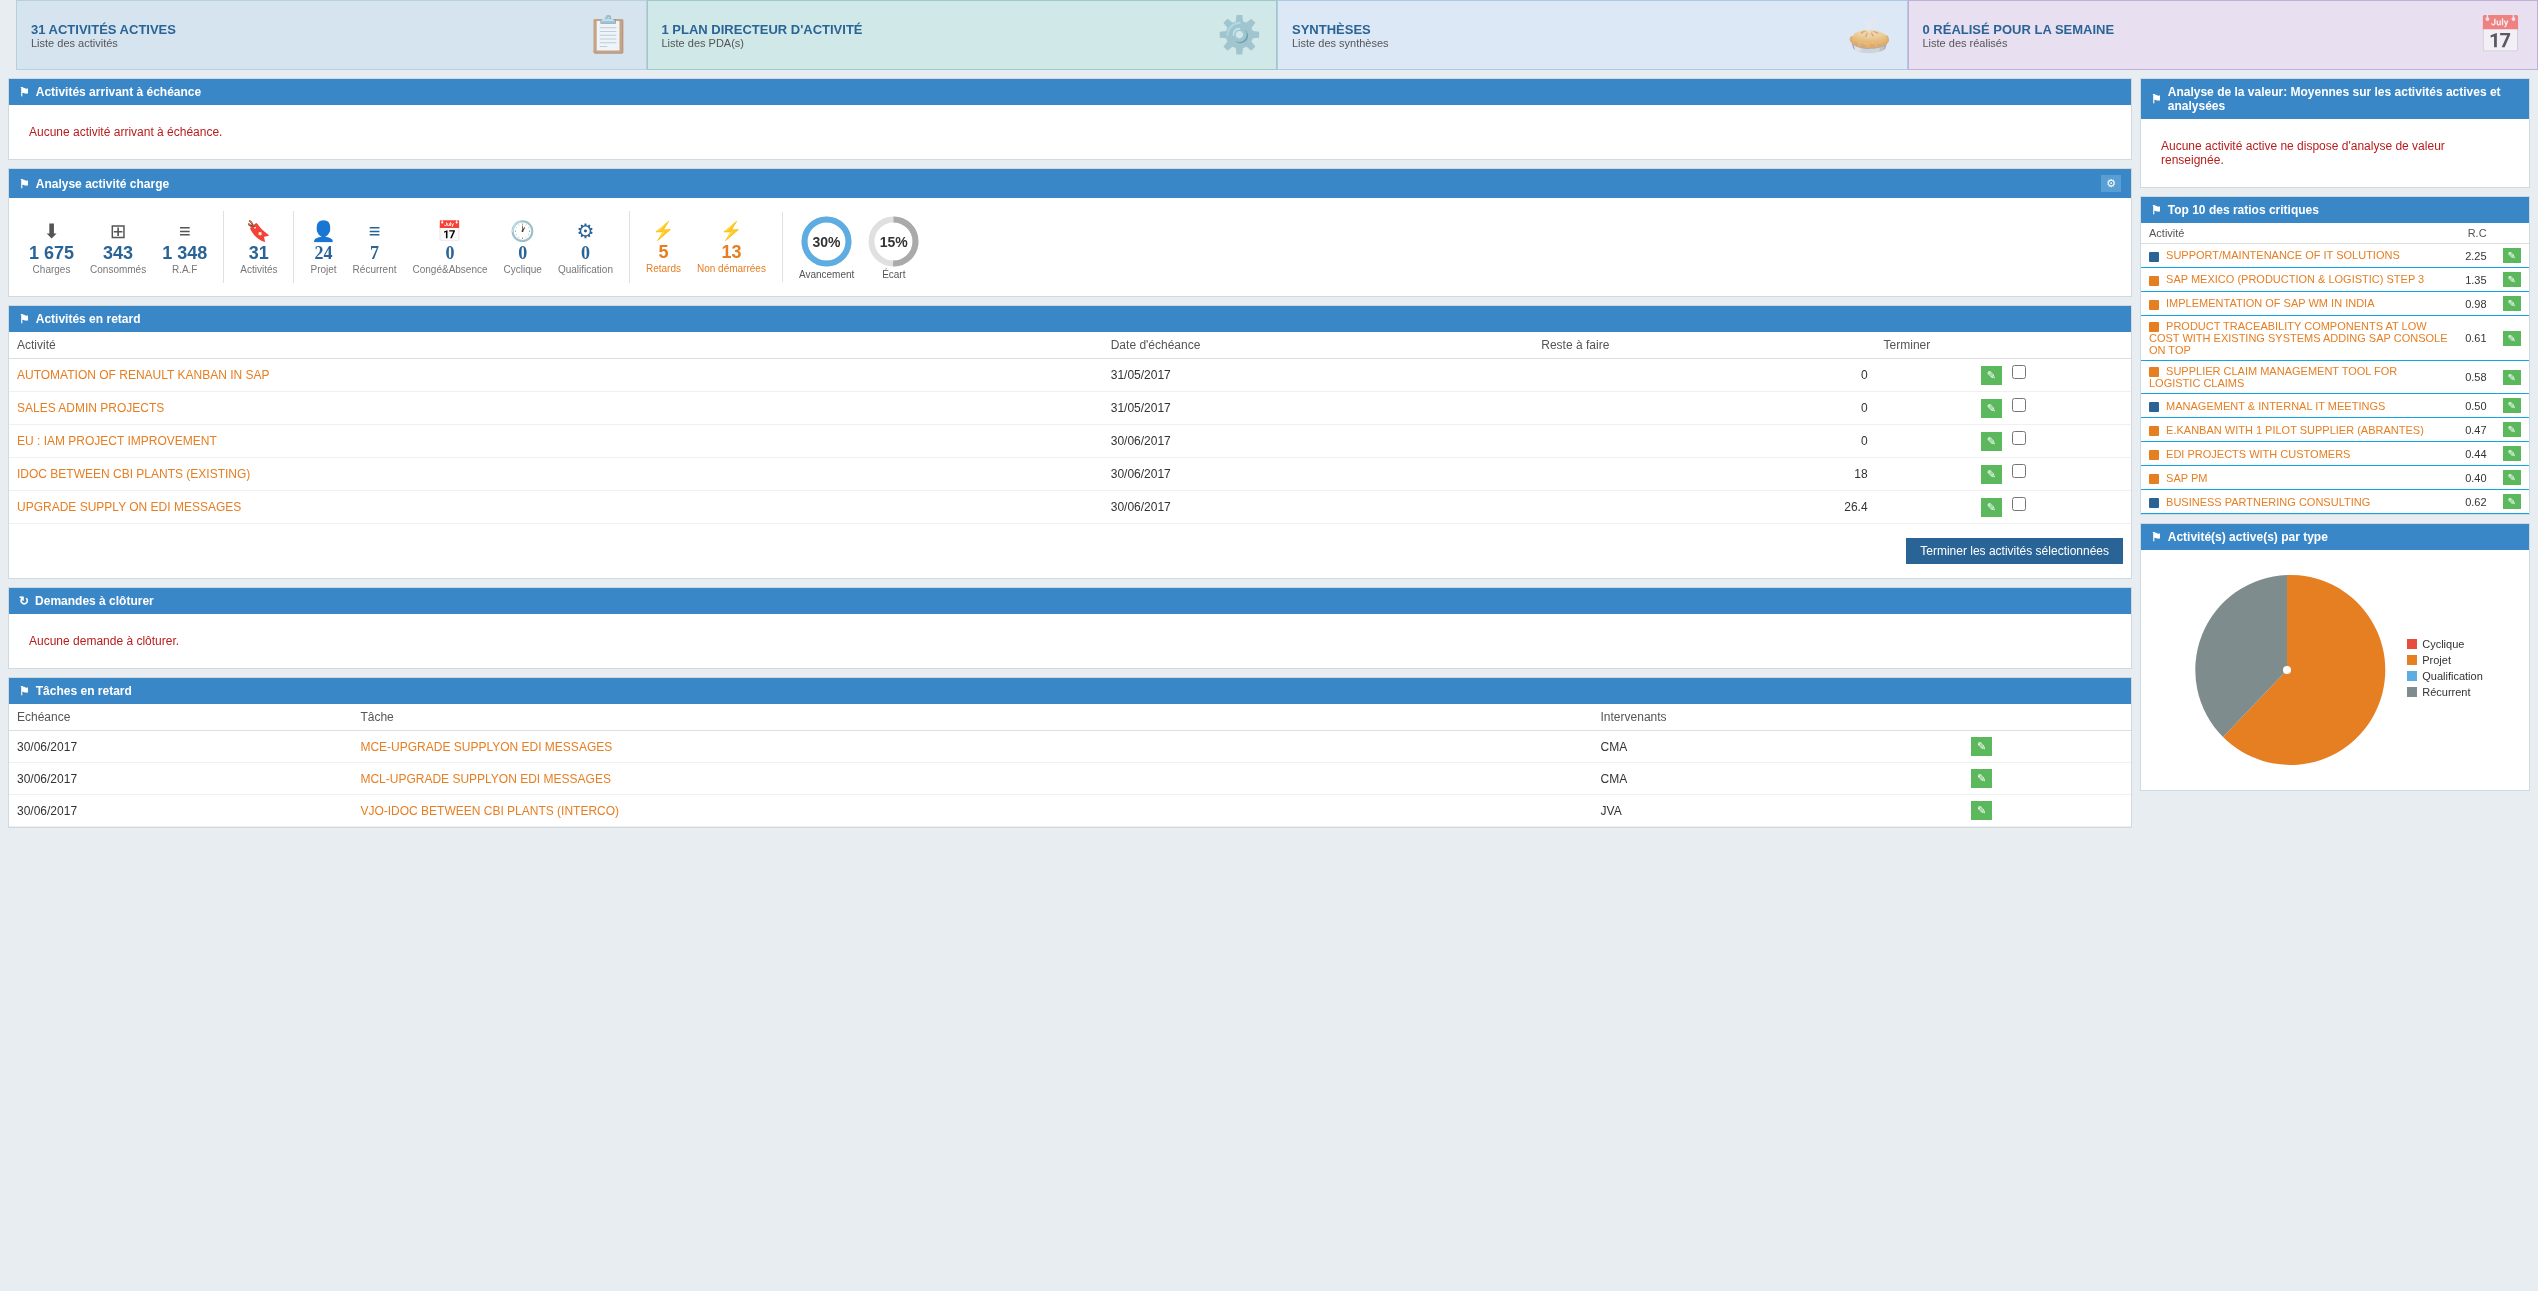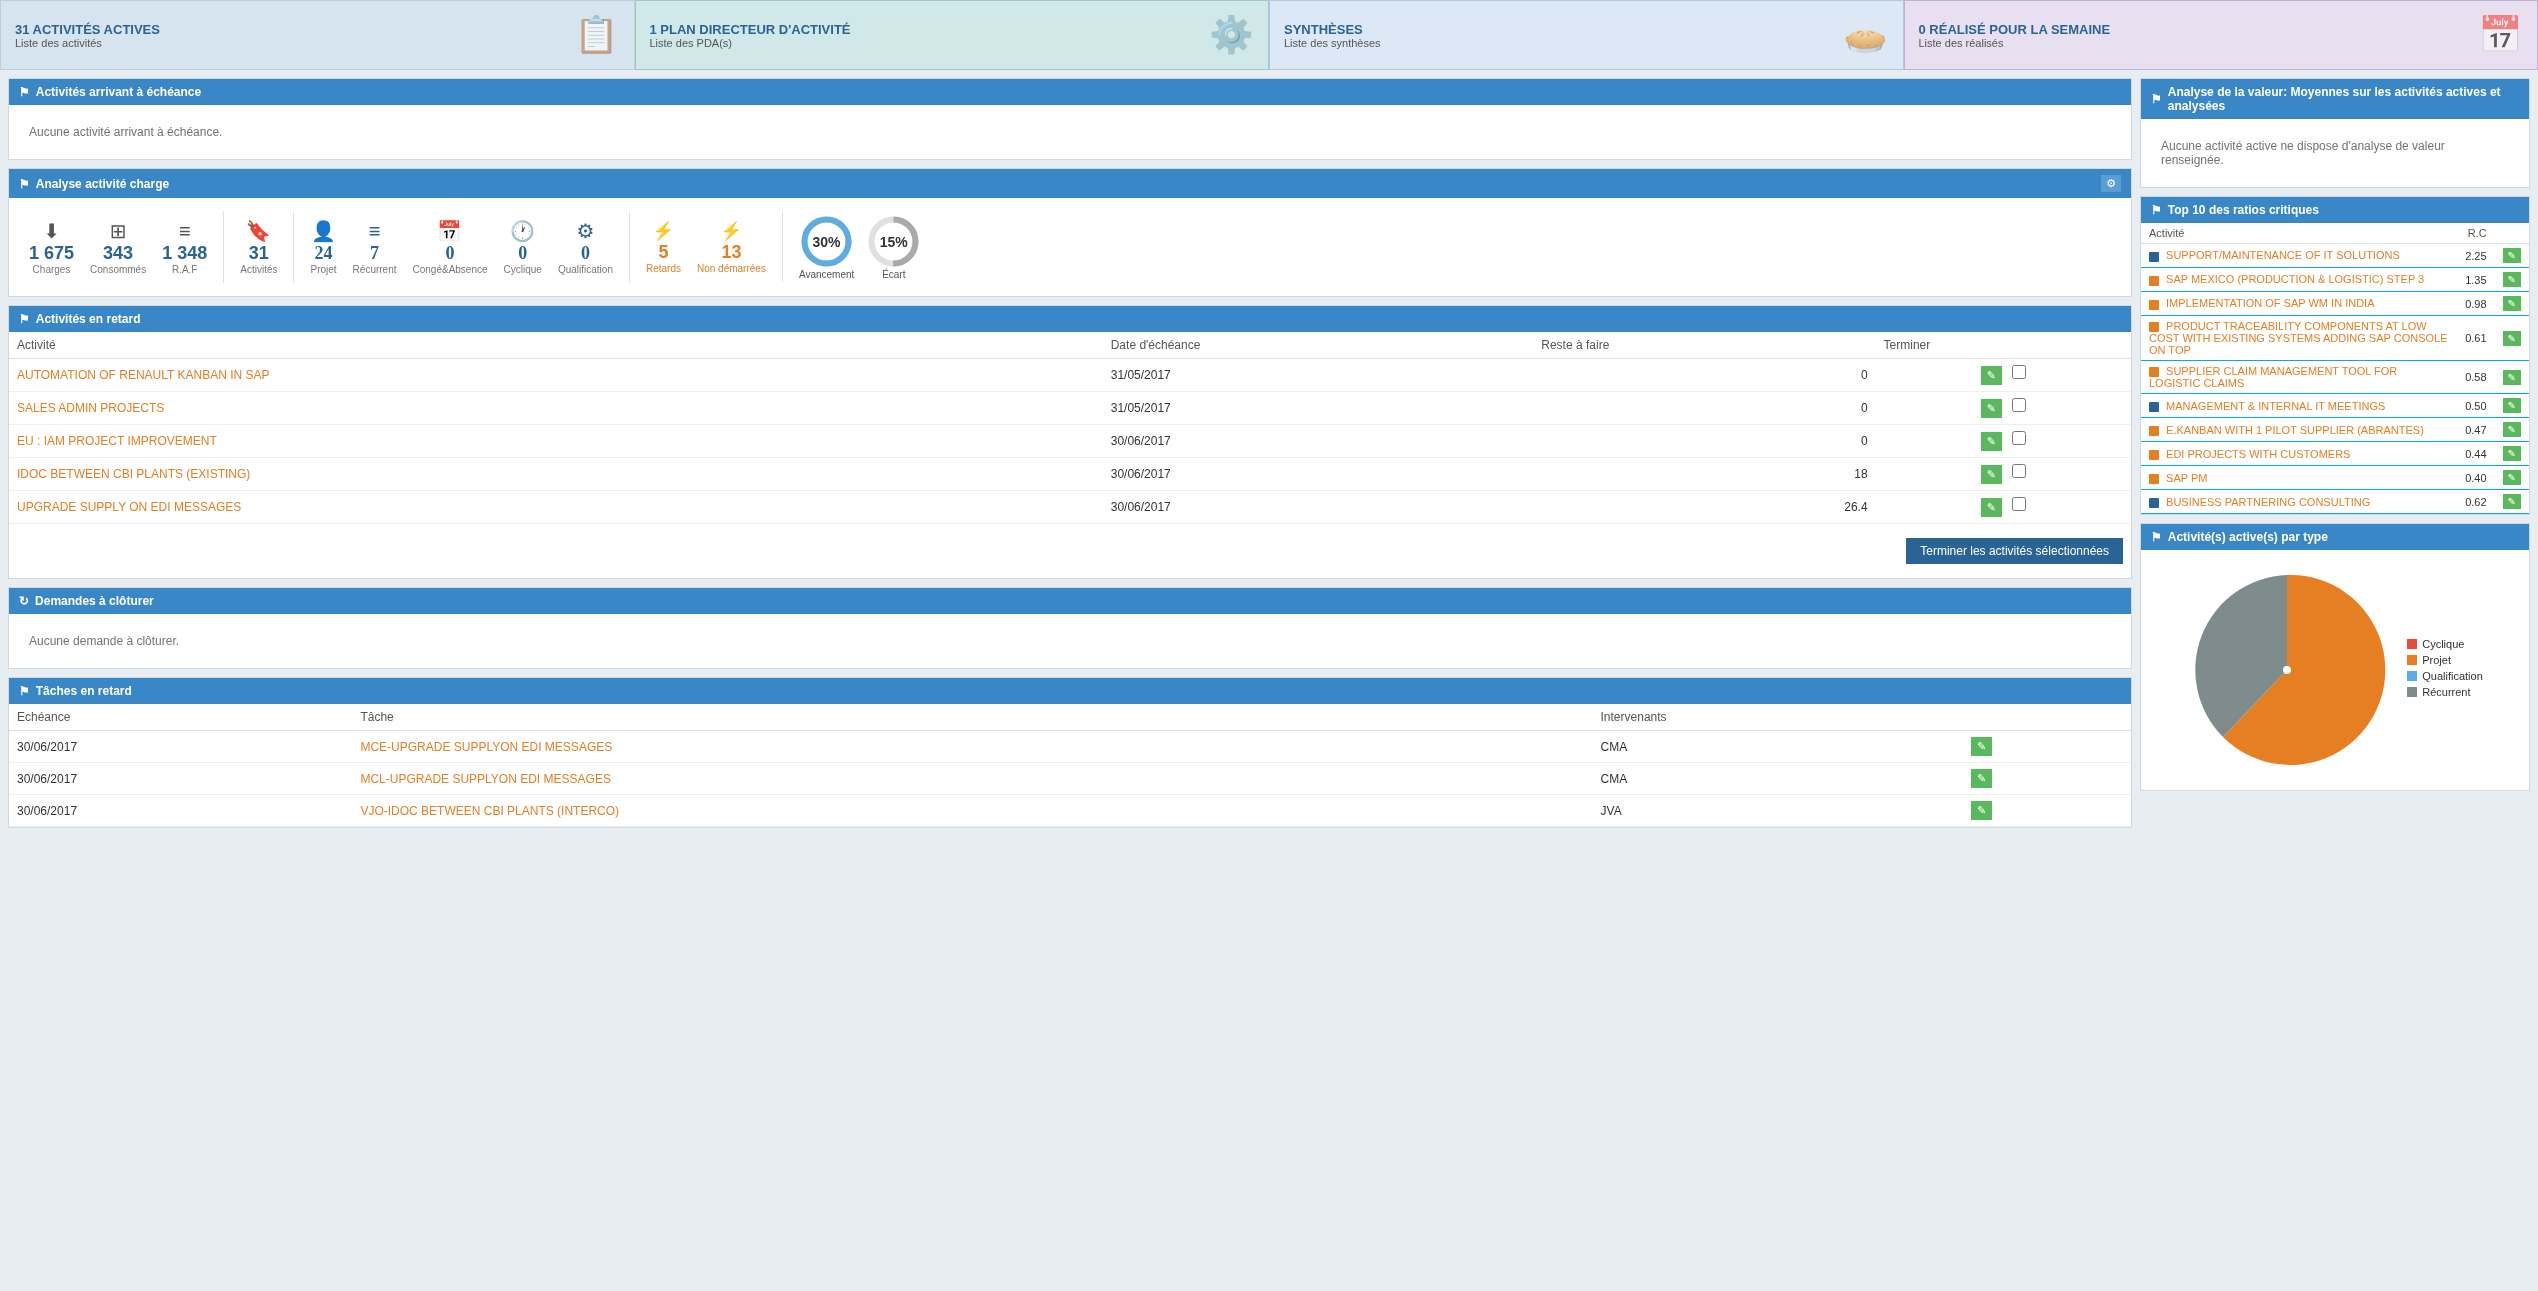--- a/index.html
+++ b/index.html
@@ -1,19 +1,19 @@
 <!DOCTYPE html>
 <html><head>
   <meta charset="utf-8">
   <style>
     * { box-sizing: border-box; margin: 0; padding: 0; }
     body { font-family: Arial, sans-serif; font-size: 12px; background: #e8edf2; color: #333; }
 
     
-    .top-cards { display: flex; gap: 0; background: #e8edf2; }
+    .top-cards { display: flex; gap: 0; background: #e8edf2; padding-left: 16px; }
     .top-card { flex: 1; background: #d6e4f0; border: 1px solid #b8cfe0; padding: 10px 14px; display: flex; align-items: center; justify-content: space-between; min-height: 70px; }
     .top-card.teal { background: #d0e8e8; border-color: #a0c8c8; }
     .top-card.blue2 { background: #dce8f5; border-color: #b0c8e0; gap: 11px; }
     .top-card.purple { background: #e8e0f0; border-color: #c0b0d8; }
     .top-card-text .count { font-size: 13px; font-weight: bold; color: #2a6496; text-transform: uppercase; }
     .top-card-text .label { font-size: 11px; color: #555; }
     .top-card-icon { font-size: 36px; opacity: 0.6; }
     .icon-blue { color: #2a6496; }
     .icon-teal { color: #2a8a7a; }
     .icon-orange { color: #c0392b; }
@@ -22,21 +22,21 @@
     
     .main-layout { display: flex; gap: 8px; padding: 8px; }
     .left-col { flex: 1; min-width: 0; }
     .right-col { width: 390px; flex-shrink: 0; }
 
     
     .panel { background: #fff; border: 1px solid #d0d8e0; margin-bottom: 8px; }
     .panel-header { background: #3a87c8; color: #fff; padding: 6px 10px; font-size: 12px; font-weight: bold; display: flex; align-items: center; gap: 6px; justify-content: space-between; }
     .panel-header-left { display: flex; align-items: center; gap: 6px; }
     .panel-body { padding: 10px; }
-    .panel-empty { color: #737373; font-size: 12px; padding: 10px; }
+    .panel-empty { color: #b91c1c; font-size: 12px; padding: 10px; }
 
     
     .charge-stats { display: flex; align-items: center; gap: 0; }
     .charge-stat-group { display: flex; gap: 16px; align-items: flex-end; padding: 8px 16px; border-right: 1px solid #e0e0e0; }
     .charge-stat { text-align: center; }
     .charge-stat .val { font-size: 18px; font-weight: bold; color: #2a6496; }
     .charge-stat .lbl { font-size: 10px; color: #777; }
     .charge-stat .icon-stat { font-size: 20px; color: #555; }
     .stat-orange { color: #e67e22 !important; }
     .stat-blue { color: #2a6496 !important; font-family: Liberation Serif, serif; }

